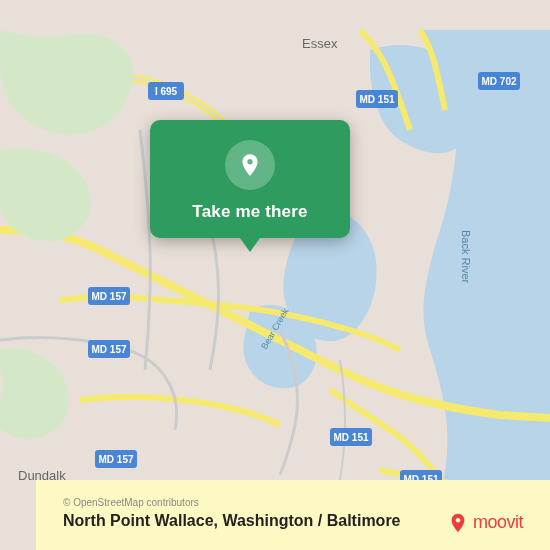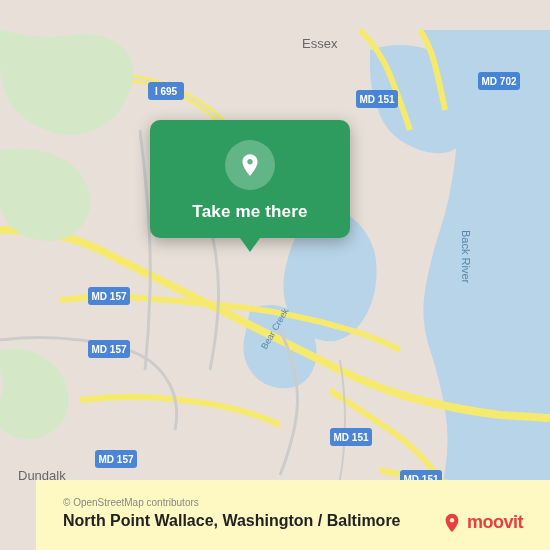--- a/index.html
+++ b/index.html
@@ -111,21 +111,21 @@
       gap: 4px;
     }
 
     #moovit-pin {
       width: 22px;
       height: 22px;
     }
 
     #moovit-text {
       font-size: 18px;
-      font-weight: 700;
+      font-weight: 400;
       color: #333;
       letter-spacing: -0.5px;
     }
 
     #moovit-text span {
       color: #e84040;
     }
   </style>
 </head>
 <body>

